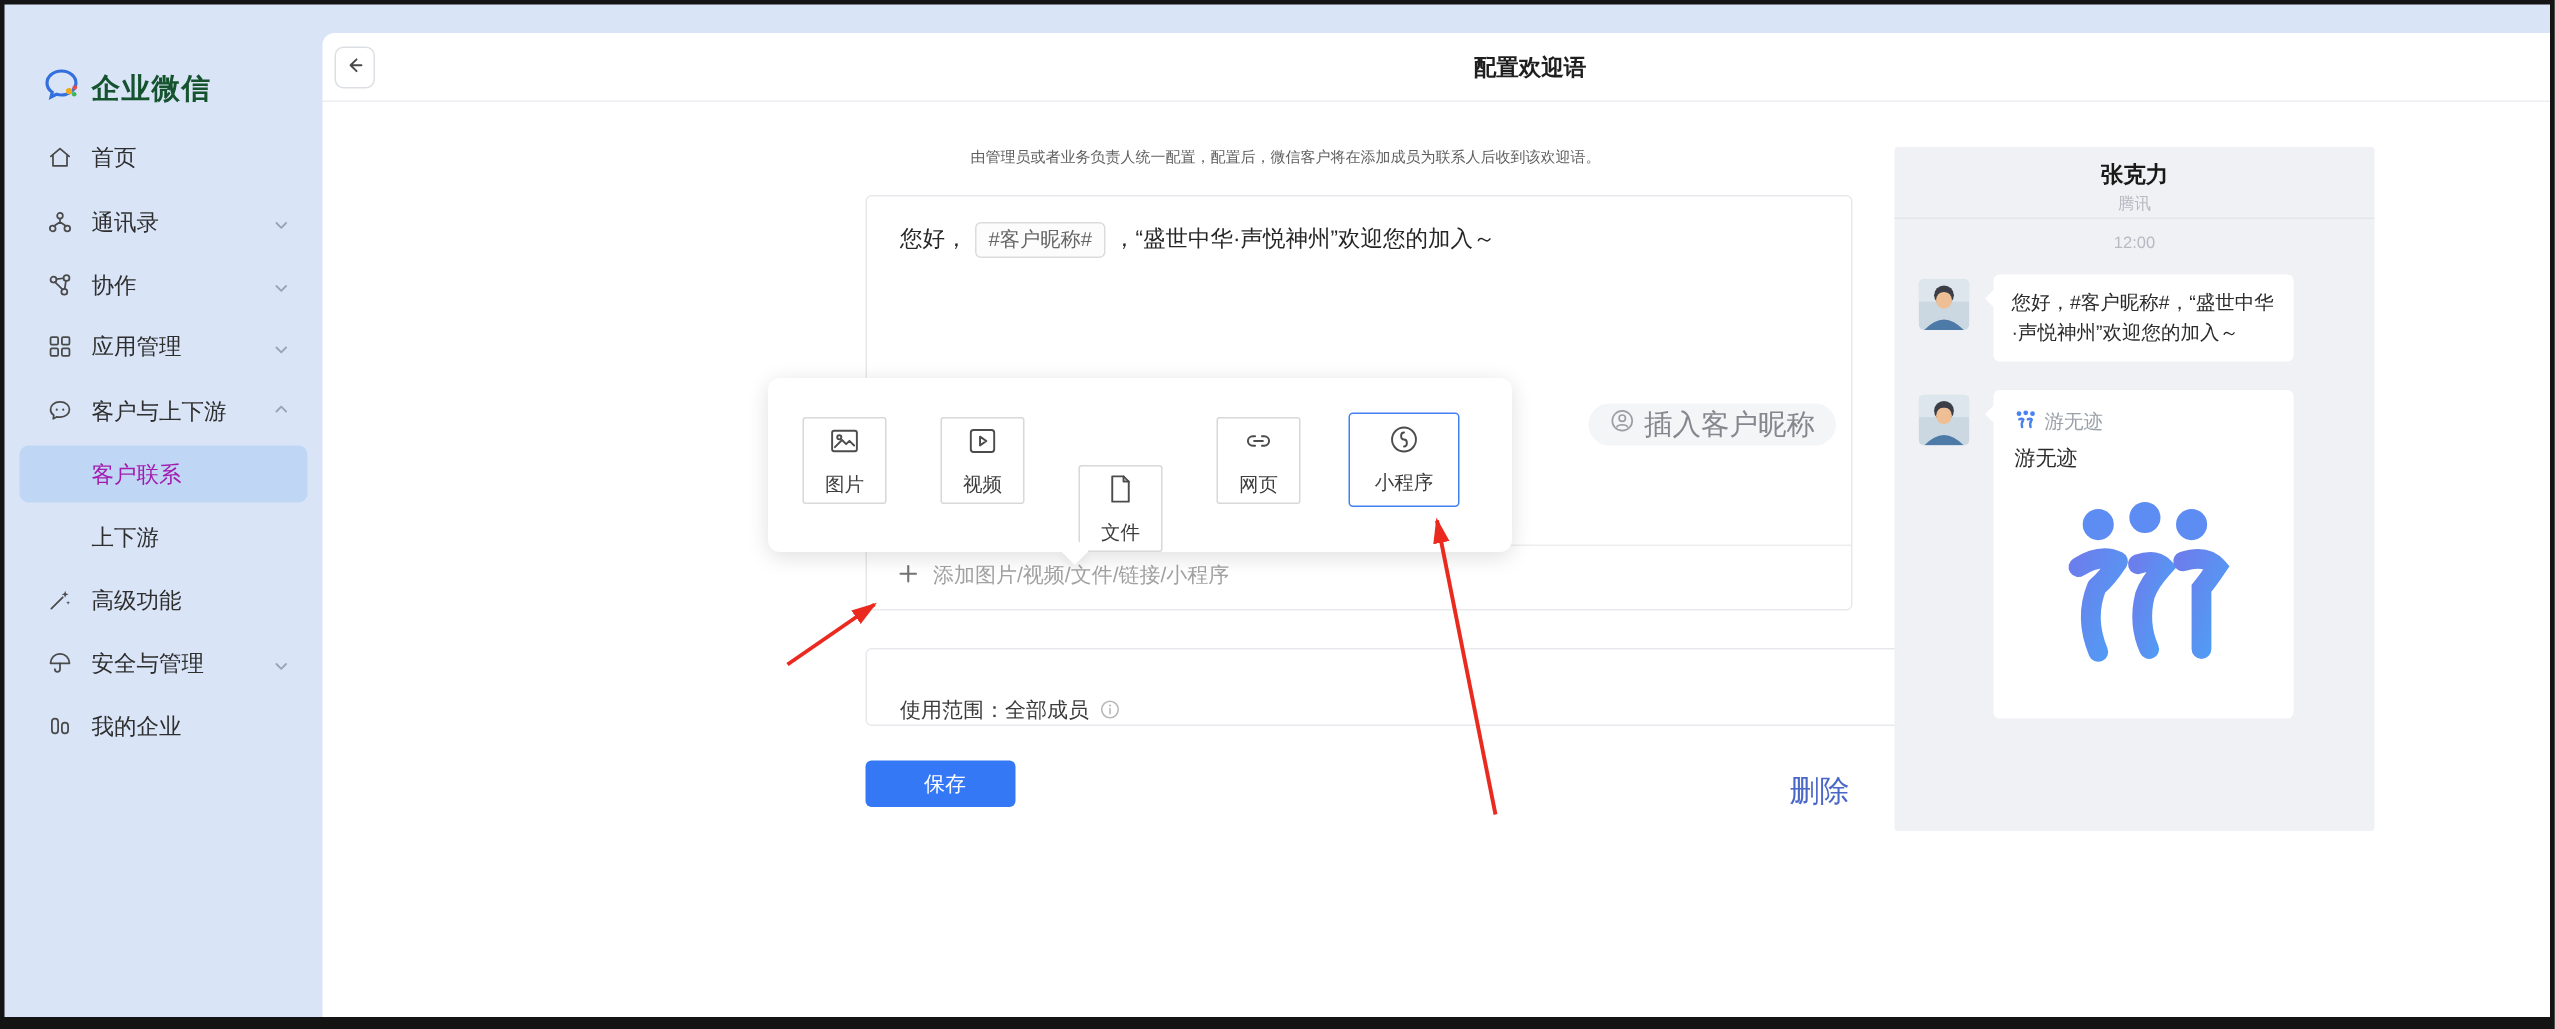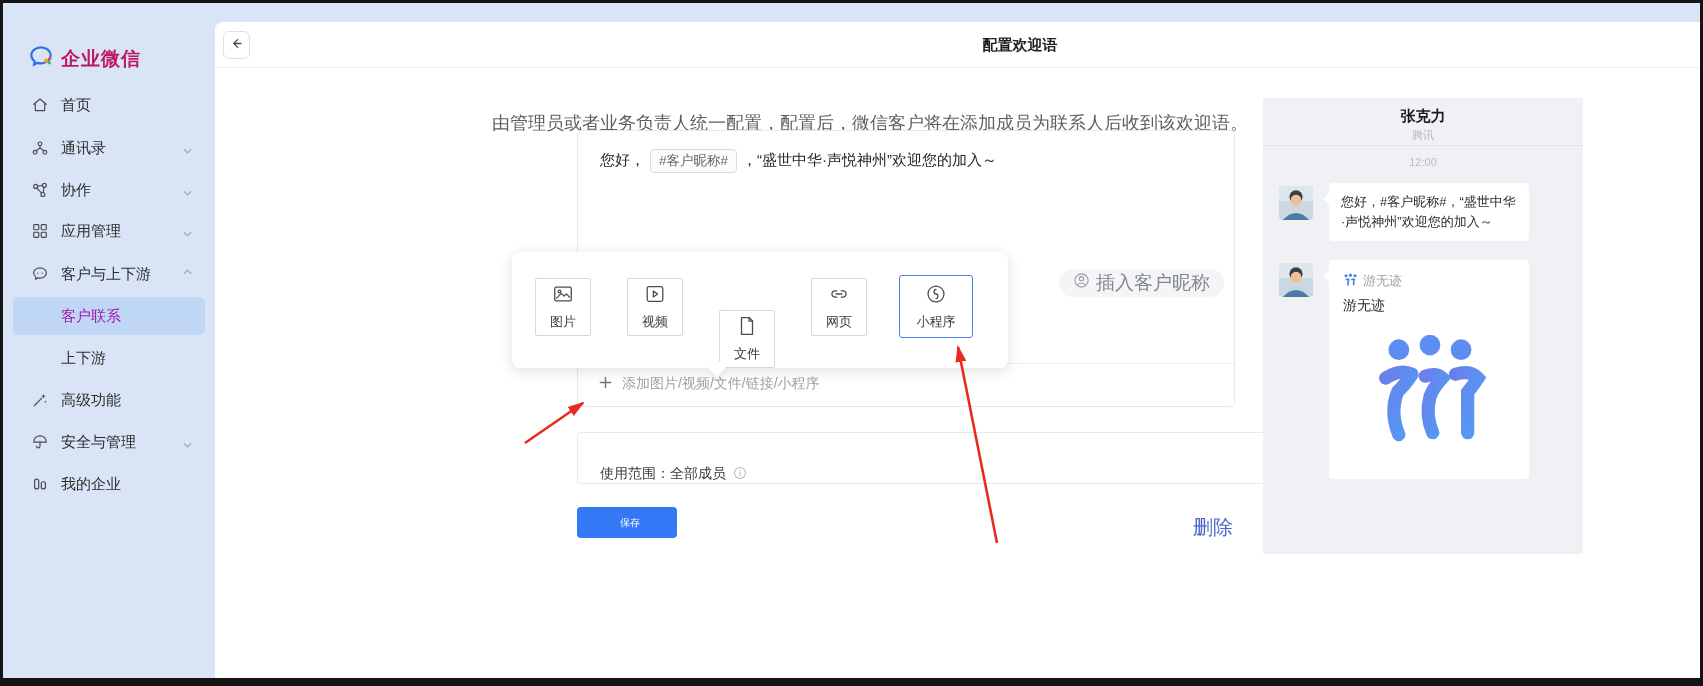--- a/index.html
+++ b/index.html
@@ -3,50 +3,50 @@
 <meta charset="utf-8">
 <style>
   html,body{margin:0;padding:0;background:#333;}
   .screen{position:relative;width:1703px;height:686px;background:#141414;overflow:hidden;
           font-family:"Liberation Sans","DejaVu Sans",sans-serif;}
   .inner{position:absolute;left:3px;top:3px;right:3px;bottom:8px;background:#d9e4f7;overflow:hidden;}
 
   
   .sidebar{position:absolute;left:0;top:0;width:212px;height:100%;}
   .logo{position:absolute;left:24px;top:40px;display:flex;align-items:center;gap:7px;cursor:pointer;}
-  .logo-text{font-size:19px;font-weight:bold;color:#be185d;letter-spacing:1px;white-space:nowrap;}
+  .logo-text{font-size:19px;font-weight:bold;color:#14532d;letter-spacing:1px;white-space:nowrap;}
   .nav-item{position:absolute;left:0;width:212px;height:38px;cursor:pointer;}
   .nav-icon{position:absolute;left:28px;top:10px;width:18px;height:18px;}
   .nav-label{position:absolute;left:58px;top:10px;font-size:15px;color:#2e2e2e;white-space:nowrap;}
   .chevron{position:absolute;right:22px;top:14px;width:11px;height:11px;}
   .chevron.up{transform:rotate(180deg);}
   .nav-item.selected{left:10px;width:192px;border-radius:6px;background:#c0d6f5;}
   .nav-item.selected .nav-label{left:48px;color:#a21caf;}
 
   
   .main{position:absolute;left:212px;top:19px;right:0;bottom:0;background:#fff;border-radius:8px 0 0 0;}
   .topbar{position:absolute;left:0;top:0;right:0;height:45px;border-bottom:1px solid #eceef1;}
   .back-btn{position:absolute;left:8px;top:9px;width:27px;height:28px;border:1px solid #dcdfe3;border-radius:6px;
             background:#fff;display:flex;align-items:center;justify-content:center;cursor:pointer;padding:0;}
   .page-title{position:absolute;left:735px;top:14px;width:140px;text-align:center;font-size:15px;font-weight:bold;color:#1f1f1f;}
-  .desc{position:absolute;left:187px;top:71px;width:900px;text-align:center;font-size:18px;color:#5f5f5f;margin:18px;}
+  .desc{position:absolute;left:187px;top:71px;width:900px;text-align:center;font-size:10px;color:#5f5f5f;margin:5px;}
 
   .editor-card{position:absolute;left:362px;top:108px;width:658px;height:277px;border:1px solid #e7e9ec;
                border-radius:4px;box-sizing:border-box;background:#fff;}
   .editor-text{position:absolute;left:22px;top:16px;right:22px;font-size:15px;color:#262626;line-height:26px;}
   .chip{display:inline-block;border:1px solid #dcdcdc;background:#fcfcfc;border-radius:4px;padding:1px 8px;
         font-size:13.5px;color:#666;margin:0 5px;line-height:20px;cursor:pointer;}
   .insert-pill{position:absolute;right:10px;top:138px;height:28px;border-radius:14px;background:#f4f5f7;border:none;
                display:flex;align-items:center;gap:6px;padding:0 14px;font-size:19px;color:#84878e;cursor:pointer;}
   .editor-divider{position:absolute;left:0;right:0;top:232px;border-top:1px solid #ededed;}
   .add-row{position:absolute;left:20px;top:244px;display:flex;align-items:center;gap:9px;font-size:14px;color:#a2a2a2;cursor:pointer;}
 
   .scope-card{position:absolute;left:362px;top:410px;width:743px;height:52px;border:1px solid #e7e9ec;border-radius:4px;
               box-sizing:border-box;display:flex;align-items:flex-end;padding:0 22px;gap:7px;font-size:14px;color:#3c3c3c;background:#fff;}
-  .save-btn{position:absolute;left:362px;top:485px;width:100px;height:31px;background:#3478f5;color:#fff;font-size:10px;
+  .save-btn{position:absolute;left:362px;top:485px;width:100px;height:31px;background:#3478f5;color:#fff;font-size:14px;
             border:none;border-radius:4px;cursor:pointer;padding-left:12px;}
   .delete-link{position:absolute;left:978px;top:492px;font-size:20px;color:#4a67c8;cursor:pointer;text-decoration:none;}
 
   
   .popup{position:absolute;left:297px;top:230px;width:496px;height:116px;background:#fff;border-radius:8px;
          box-shadow:0 3px 14px rgba(0,0,0,0.13);z-index:5;}
   .popup-caret{position:absolute;left:198px;bottom:-6px;width:13px;height:13px;background:#fff;transform:rotate(45deg);
                box-shadow:3px 3px 6px rgba(0,0,0,0.05);}
   .tile{position:absolute;top:26px;width:56px;height:58px;border:1px solid #d8d8d8;border-radius:2px;background:#fff;
         display:flex;flex-direction:column;align-items:center;justify-content:center;gap:4px;cursor:pointer;box-sizing:border-box;}

